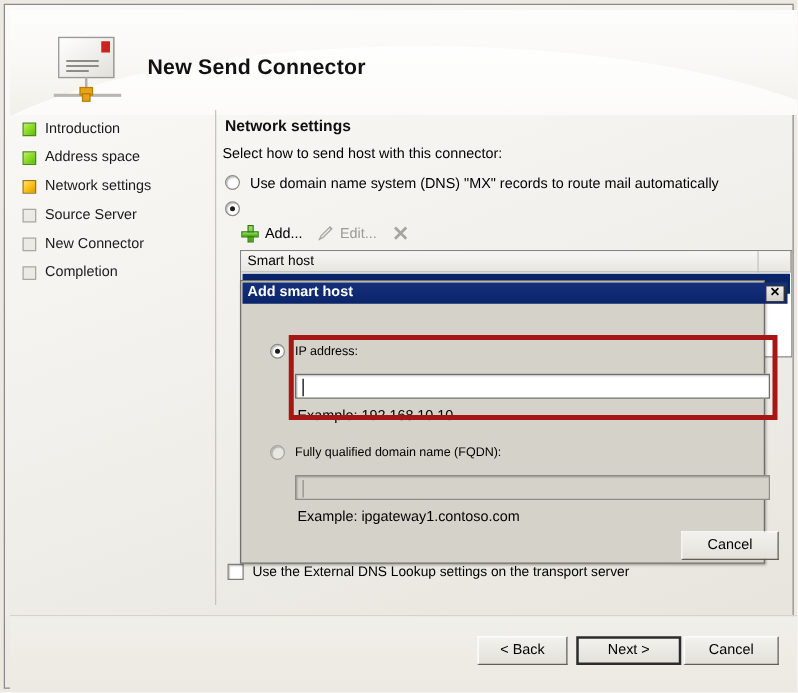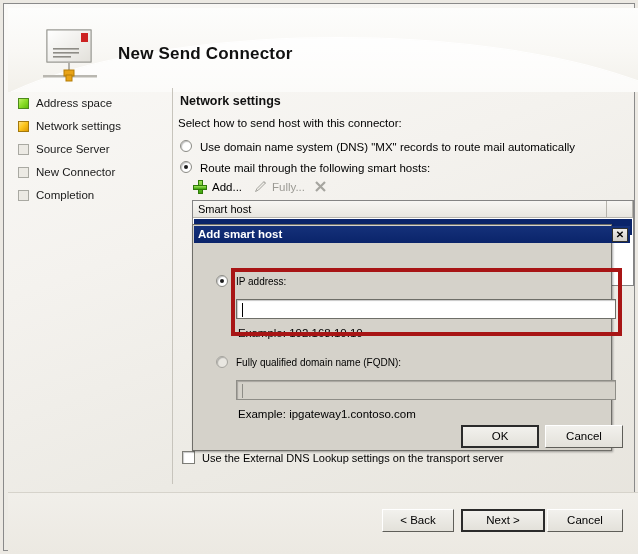--- a/index.html
+++ b/index.html
@@ -426,20 +426,24 @@
         <rect x="23" y="42" width="10" height="6" fill="#e8a317" stroke="#b57d06" stroke-width="1"></rect>
         <rect x="25" y="47" width="6" height="6" fill="#e8a317" stroke="#b57d06" stroke-width="1"></rect>
       </svg>
 
       <div id="wizard-title">New Send Connector</div>
     </div>
 
     <div id="nav">
       <div class="nav-item">
         <span class="nav-box done"></span>
+        <span>Introduction</span>
+      </div>
+      <div class="nav-item">
+        <span class="nav-box done"></span>
         <span>Address space</span>
       </div>
       <div class="nav-item">
         <span class="nav-box current"></span>
         <span>Network settings</span>
       </div>
       <div class="nav-item">
         <span class="nav-box todo"></span>
         <span>Source Server</span>
       </div>
@@ -459,34 +463,33 @@
       <div id="page-heading">Network settings</div>
       <div id="intro-text">Select how to send host with this connector:</div>
 
       <div class="radio-row" style="top:50px;text-align:right;">
         <span class="radio"></span>
         <span>Use domain name system (DNS) "MX" records to route mail automatically</span>
       </div>
 
       <div class="radio-row" style="top:71px;">
         <span class="radio checked"></span>
-        <span>Route mail through the following smart hosts:</span>
       </div>
 
       <div id="mini-toolbar">
         <div class="tb-btn" style="left:0px;">
           <span class="ico-plus"></span>
           <span>Add...</span>
         </div>
         <div class="tb-btn disabled" style="left:60px;">
           <svg class="ico-pencil" viewBox="0 0 13 13">
             <path d="M1.5 11.5 L3 8.5 L10 1.5 L11.5 3 L4.5 10 Z" fill="#efeee9" stroke="#a6a59f" stroke-width="1"></path>
             <path d="M9.6 1.9 L11.1 3.4" stroke="#a6a59f" stroke-width="1"></path>
           </svg>
-          <span>Fully...</span>
+          <span>Edit...</span>
         </div>
         <div class="tb-btn disabled" style="left:120px;">
           <svg class="ico-x" viewBox="0 0 13 13">
             <path d="M2 2 L11 11 M11 2 L2 11" stroke="#a6a59f" stroke-width="2.2" fill="none"></path>
           </svg>
           <span></span>
         </div>
       </div>
 
       <div id="host-list">
@@ -533,21 +536,20 @@
           <span class="radio disabled"></span>
           <span>Fully qualified domain name (FQDN):</span>
         </div>
 
         <div class="dlg-input disabled" style="left:42px; top:137px; width:380px;">
           <span id="fqdn-caret"></span>
         </div>
 
         <div class="dlg-example" style="left:44px; top:165px;">Example: ipgateway1.contoso.com</div>
 
-        <div class="btn default" id="dlg-ok">OK</div>
         <div class="btn" id="dlg-cancel">Cancel</div>
 
         <div id="highlight-rect"></div>
       </div>
     </div>
 
   </div>
 </div>
 
 </body></html>

